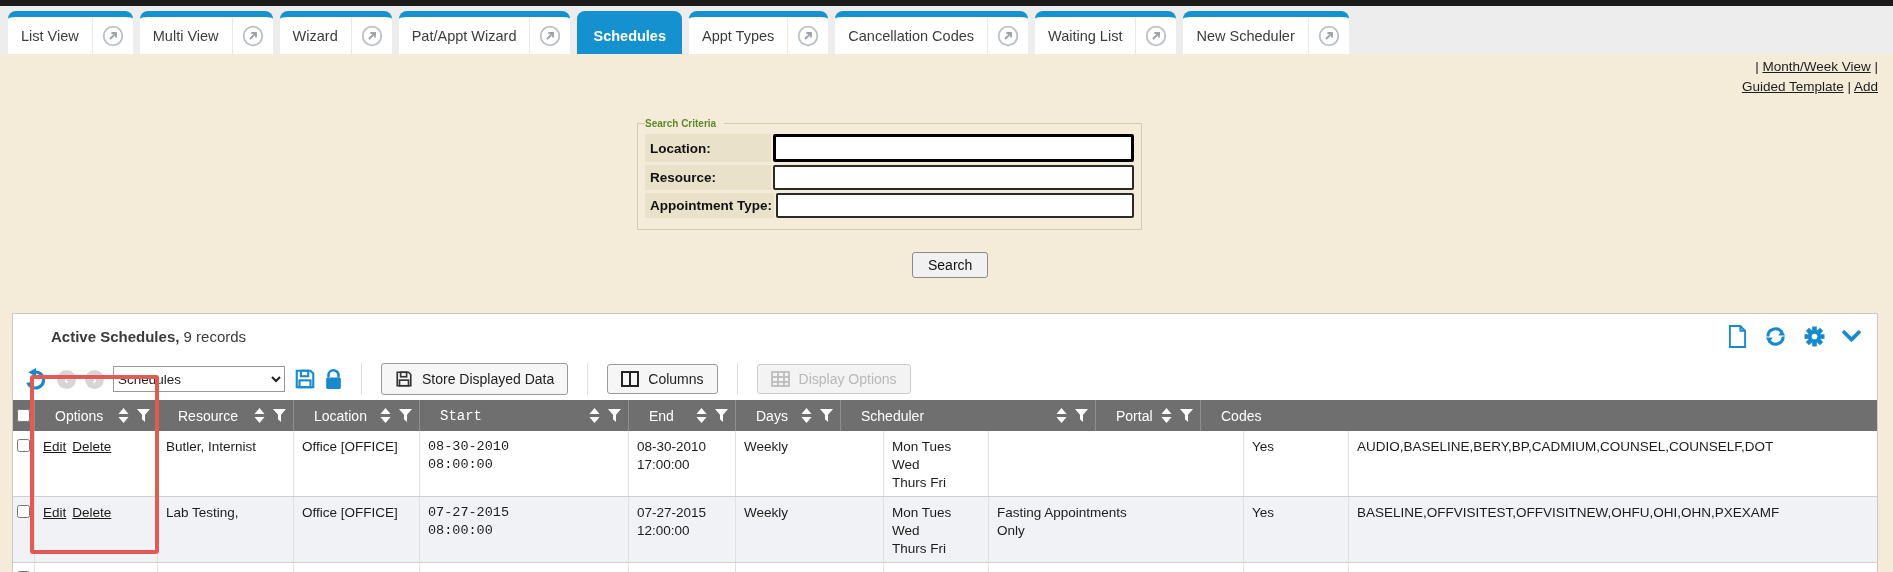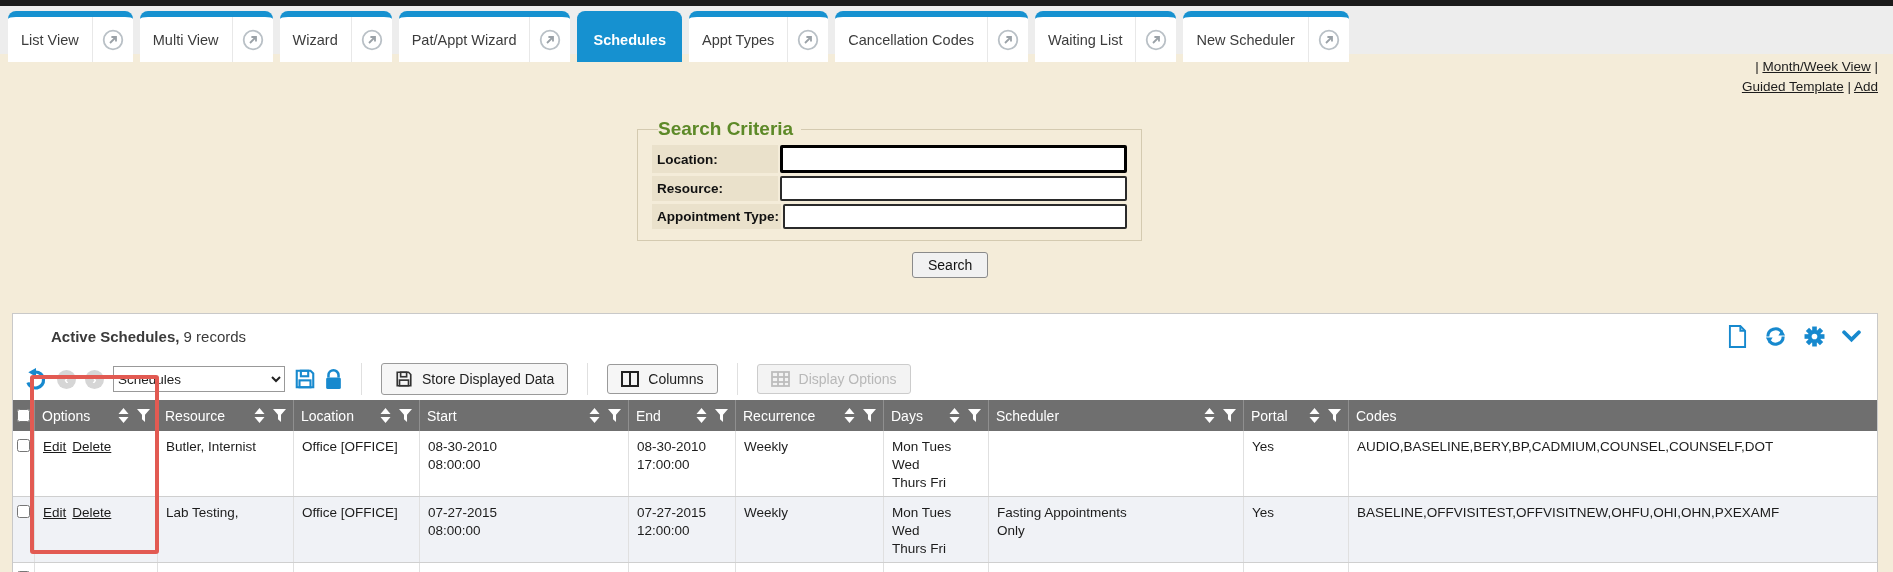--- a/index.html
+++ b/index.html
@@ -3,34 +3,34 @@
 <meta charset="utf-8">
 <style>
   * { margin:0; padding:0; box-sizing:border-box; }
   html,body { width:1893px; height:572px; overflow:hidden; }
   body { font-family:"Liberation Sans", sans-serif; background:#f4ecd9; position:relative; }
 
   
   .topbar { height:6px; background:#1b1b1b; }
   .tabstrip { height:48px; background:#ededed; display:flex; align-items:flex-start; gap:7px; padding:5px 0 0 8px; }
   .tab { display:inline-flex; align-items:stretch; background:#fff; border-top:6px solid #1691d0;
-         border-radius:8px 8px 0 0; height:51px; font-size:14.5px; color:#3c3c3c; cursor:pointer; }
+         border-radius:8px 8px 0 0; height:43px; font-size:14.5px; color:#3c3c3c; cursor:pointer; }
   .tab .lbl { display:flex; align-items:center; padding:0 13px; white-space:nowrap; }
   .tab .launch { display:flex; align-items:center; padding:0 9px; border-left:1px solid #e8e8e8; }
   .tab.active { background:#1691d0; color:#fff; font-weight:bold; }
   .tab.active .lbl { padding:0 16px; }
 
   
   .quicklinks { position:absolute; top:57px; right:15px; text-align:right; font-size:13.5px; color:#1c1c1c; line-height:20px; }
   .quicklinks a { color:#1c1c1c; text-decoration:underline; cursor:pointer;margin-top:32px; }
 
   
   fieldset.search { position:absolute; left:637px; top:118px; width:505px; border:1px solid #d4cab0; padding:2px 7px 8px 7px; background:transparent; }
-  fieldset.search legend { color:#5d8928; font-weight:bold; font-size:19px; padding:0 8px 0 0; margin-left:13px; }
-  .srow { display:flex; margin:3px 7px; align-items:stretch; }
+  fieldset.search legend { color:#5d8928; font-weight:bold; font-size:10px; padding:0 8px 0 0; margin-left:0; }
+  .srow { display:flex; margin:3px 0; align-items:stretch; }
   .slabel { flex:0 0 126px; background:#eae1cb; font-weight:bold; font-size:13.5px; color:#111;
             padding:5px 2px 5px 5px; display:flex; align-items:center; white-space:nowrap; }
   .sfield { flex:1; display:flex; align-items:center; padding-left:2px; position:relative; }
   .sfield input { width:100%; height:25px; border:2px solid #2a2a2a; border-radius:2px; background:#fff; font-size:13.5px; padding:0 4px; }
   .sfield input.focused { border:3px solid #000; height:28px; }
   .search-btn { position:absolute; left:912px; top:252px; font-size:14px; padding:4px 15px;
                 background:#f1f1f1; border:1px solid #8a8a8a; border-radius:3px; color:#111; cursor:pointer; }
 
   
   .panel { position:absolute; left:12px; top:313px; width:1866px; height:600px; background:#fff; border:1px solid #c9c9c9; }
@@ -47,28 +47,28 @@
   .view-select { width:172px; height:26px; font-size:13.5px; border:1px solid #999; background:#fff; color:#222; font-family:"Liberation Sans", sans-serif; }
   .sep { width:1px; height:32px; background:#e0e0e0; margin:0 10px; }
   .tbtn { display:inline-flex; align-items:center; gap:9px; background:#f6f6f6; border:1px solid #9a9a9a;
           border-radius:3px; padding:6px 13px; font-size:14px; color:#222; cursor:pointer; white-space:nowrap; }
   .tbtn.disabled { color:#b8b8b8; border-color:#cccccc; background:#f3f3f3; cursor:default; }
 
   
   .grid { width:100%; }
   .ghead { display:flex; background:#6f6f6f; color:#fff; height:31px; font-size:14px; }
   .gh { display:flex; align-items:center; justify-content:space-between; border-right:1px solid #8f8f8f;
-        padding:0 7px 0 7px; overflow:hidden; }
+        padding:0 7px 0 20px; overflow:hidden; }
   .gh .hicons { display:flex; align-items:center; gap:8px; }
   .grow { display:flex; border-bottom:1px solid #cfcfcf; min-height:53px; font-size:13.5px; color:#1c1c1c; background:#fff; }
   .grow.alt { background:#f0f2f6; }
   .gc { border-right:1px solid #e0e0e0; padding:7px 6px 4px 8px; white-space:pre-line; overflow:hidden; line-height:18px; }
   .c0 { flex:0 0 22px; padding:0; display:flex; justify-content:center; }
   .ghead .c0 { align-items:center; } .grow .c0 { align-items:flex-start; padding-top:8px; }
-  .c1 { flex:0 0 123px; } .c2 { flex:0 0 136px; } .c3 { flex:0 0 126px; } .c4 { flex:0 0 209px; }
+  .c1 { flex:0 0 123px; } .c2 { flex:0 0 136px; } .c3 { flex:0 0 126px; } .c4 { flex:0 0 209px;font-family:Liberation Mono, monospace; }
   .c5 { flex:0 0 107px; } .c6 { flex:0 0 148px; } .c7 { flex:0 0 105px; } .c8 { flex:0 0 255px; }
   .c9 { flex:0 0 105px; } .c10 { flex:1; border-right:none; }
   .gc.c10 { white-space:nowrap; }
   .rowlink { color:#1a1a1a; text-decoration:underline; margin-right:6px; cursor:pointer; }
   input[type="checkbox"] { width:13px; height:13px; }
 
   
   .annotation { position:absolute; left:30px; top:375px; width:129px; height:179px;
                 border:4px solid #e25a52; border-radius:3px; z-index:40; pointer-events:none; }
 
@@ -344,32 +344,20 @@
         <span class="hicons">
             <svg width="11" height="15" viewBox="0 0 11 15">
               <path d="M5.5 0 L10.5 6 H0.5z" fill="#fff"></path>
               <path d="M5.5 15 L0.5 9 H10.5z" fill="#fff"></path>
             </svg>
             <svg width="13" height="13" viewBox="0 0 12 12">
               <path d="M0 0 H12 L7.4 5.4 V12 L4.6 9.4 V5.4z" fill="#fff"></path>
             </svg>
           </span>
       </div>
-      <div class="gh c6">
-        <span>Recurrence</span>
-        <span class="hicons">
-            <svg width="11" height="15" viewBox="0 0 11 15">
-              <path d="M5.5 0 L10.5 6 H0.5z" fill="#fff"></path>
-              <path d="M5.5 15 L0.5 9 H10.5z" fill="#fff"></path>
-            </svg>
-            <svg width="13" height="13" viewBox="0 0 12 12">
-              <path d="M0 0 H12 L7.4 5.4 V12 L4.6 9.4 V5.4z" fill="#fff"></path>
-            </svg>
-          </span>
-      </div>
       <div class="gh c7">
         <span>Days</span>
         <span class="hicons">
             <svg width="11" height="15" viewBox="0 0 11 15">
               <path d="M5.5 0 L10.5 6 H0.5z" fill="#fff"></path>
               <path d="M5.5 15 L0.5 9 H10.5z" fill="#fff"></path>
             </svg>
             <svg width="13" height="13" viewBox="0 0 12 12">
               <path d="M0 0 H12 L7.4 5.4 V12 L4.6 9.4 V5.4z" fill="#fff"></path>
             </svg>

